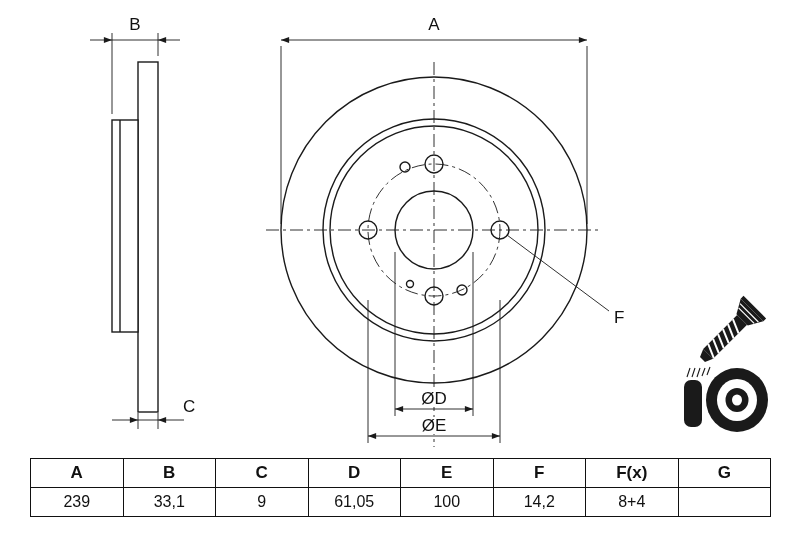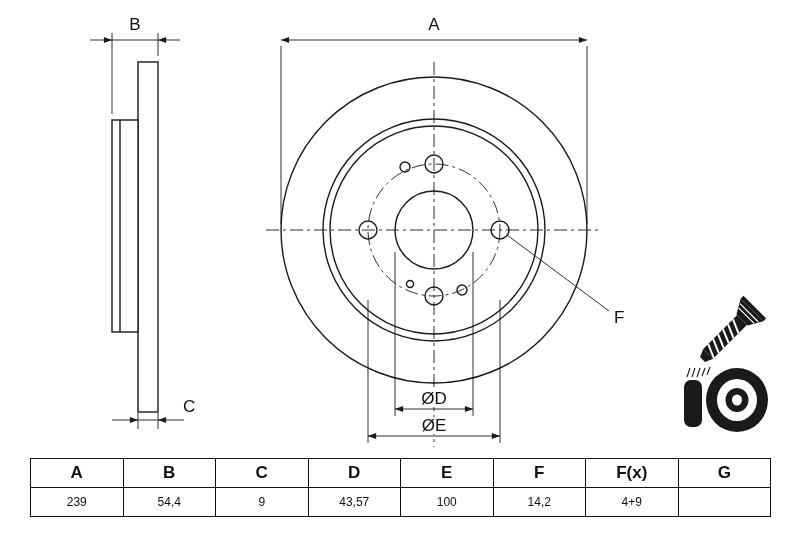--- a/index.html
+++ b/index.html
@@ -8,21 +8,21 @@
   svg text{font-family:"Liberation Sans",sans-serif;font-size:17px;fill:#111;}
   .obj{fill:none;stroke:#1a1a1a;stroke-width:1.4;}
   .objf{fill:#fff;stroke:#1a1a1a;stroke-width:1.4;}
   .dim{fill:none;stroke:#1a1a1a;stroke-width:0.9;}
   .cl{fill:none;stroke:#1a1a1a;stroke-width:0.9;stroke-dasharray:13 4 3 4;}
   table.dims{position:absolute;left:30px;top:458px;width:741px;border-collapse:collapse;
              table-layout:fixed;background:#fff;}
   table.dims th,table.dims td{border:1px solid #111;height:28px;text-align:center;
              vertical-align:middle;padding:0;}
   table.dims th{font-size:17px;font-weight:bold;}
-  table.dims td{font-size:12px;font-weight:normal;}
+  table.dims td{font-size:16px;font-weight:normal;}
 </style>
 </head>
 <body>
 
 <div class="screen">
 
   <svg width="800" height="458" viewBox="0 0 800 458">
     <defs>
       <marker id="arrow" viewBox="0 0 10 10" refX="9.5" refY="5" markerWidth="10" markerHeight="10" orient="auto-start-reverse">
         <path d="M0.5,1.8 L9.5,5 L0.5,8.2 Z" fill="#1a1a1a"></path>
@@ -135,24 +135,24 @@
       <th>B</th>
       <th>C</th>
       <th>D</th>
       <th>E</th>
       <th>F</th>
       <th>F(x)</th>
       <th>G</th>
     </tr>
     <tr>
       <td>239</td>
-      <td>54,4</td>
+      <td>33,1</td>
       <td>9</td>
-      <td>43,57</td>
+      <td>61,05</td>
       <td>100</td>
       <td>14,2</td>
-      <td>4+9</td>
+      <td>8+4</td>
       <td></td>
     </tr>
   </tbody>
     </table>
 
 </div>
 
 </body></html>

